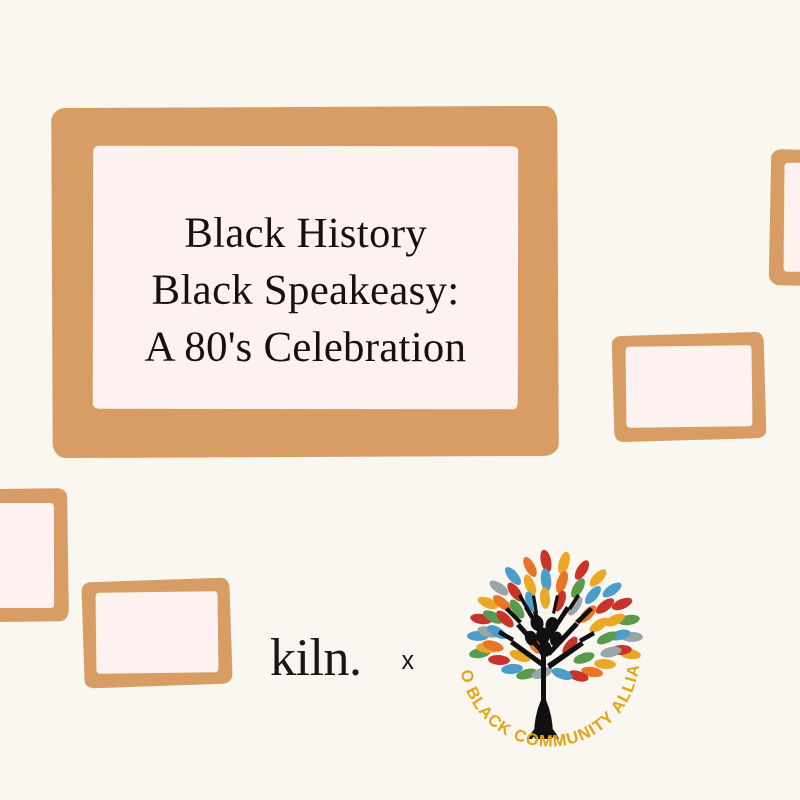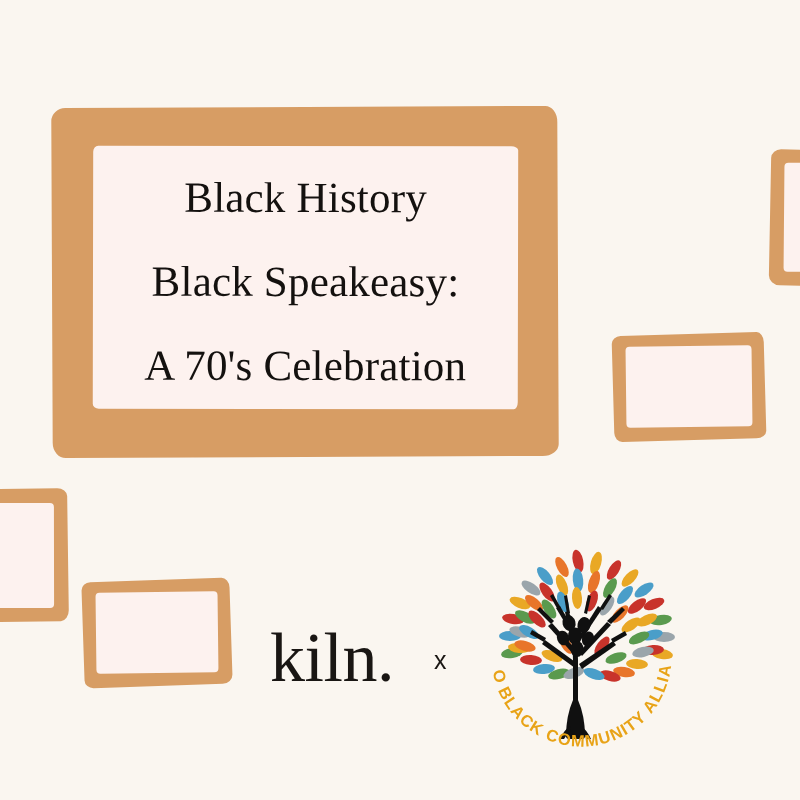--- a/index.html
+++ b/index.html
@@ -119,52 +119,51 @@
     right: 13px;
     bottom: 13px;
     border-radius: 4px;
     transform: rotate(1.2deg);
   }
 
   
   #hero-title {
     position: absolute;
     left: 0;
-    top: 8px;
+    top: 16px;
     width: 100%;
     height: 100%;
     display: flex;
     flex-direction: column;
     align-items: center;
     justify-content: center;
     text-align: center;
     font-family: "Liberation Serif", serif;
     color: #14110f;
     font-size: 43px;
     line-height: 1.33;
     letter-spacing: 0.2px;
     padding: 0 12px 8px 12px;
     box-sizing: border-box;
-    gap: 27px;
   }
   #hero-title .tline { display: block; white-space: nowrap; }
 
   
   #partner-lockup {
     position: absolute;
     left: 270px;
     top: 560px;
     width: 470px;
     height: 170px;
     display: flex;
     align-items: center;
   }
   #kiln-wordmark {
     font-family: "Liberation Serif", serif;
-    font-size: 70px;
+    font-size: 52px;
     color: #191613;
     letter-spacing: -0.5px;
     line-height: 1;
     margin-top: 26px;
   }
   #partner-separator {
     font-family: "Liberation Sans", sans-serif;
     font-size: 25px;
     color: #191613;
     margin: 30px 0 0 40px;
@@ -197,21 +196,21 @@
 
   <div class="frame" id="frame-left-bottom">
     <div class="mat"></div>
   </div>
 
   <div class="frame" id="frame-main">
     <div class="mat">
       <div id="hero-title">
         <span class="tline">Black History</span>
         <span class="tline">Black Speakeasy:</span>
-        <span class="tline">A 70's Celebration</span>
+        <span class="tline">A 80's Celebration</span>
       </div>
     </div>
   </div>
 
   <div id="partner-lockup">
 
     <div id="kiln-wordmark">kiln.</div>
 
     <div id="partner-separator">x</div>
 

